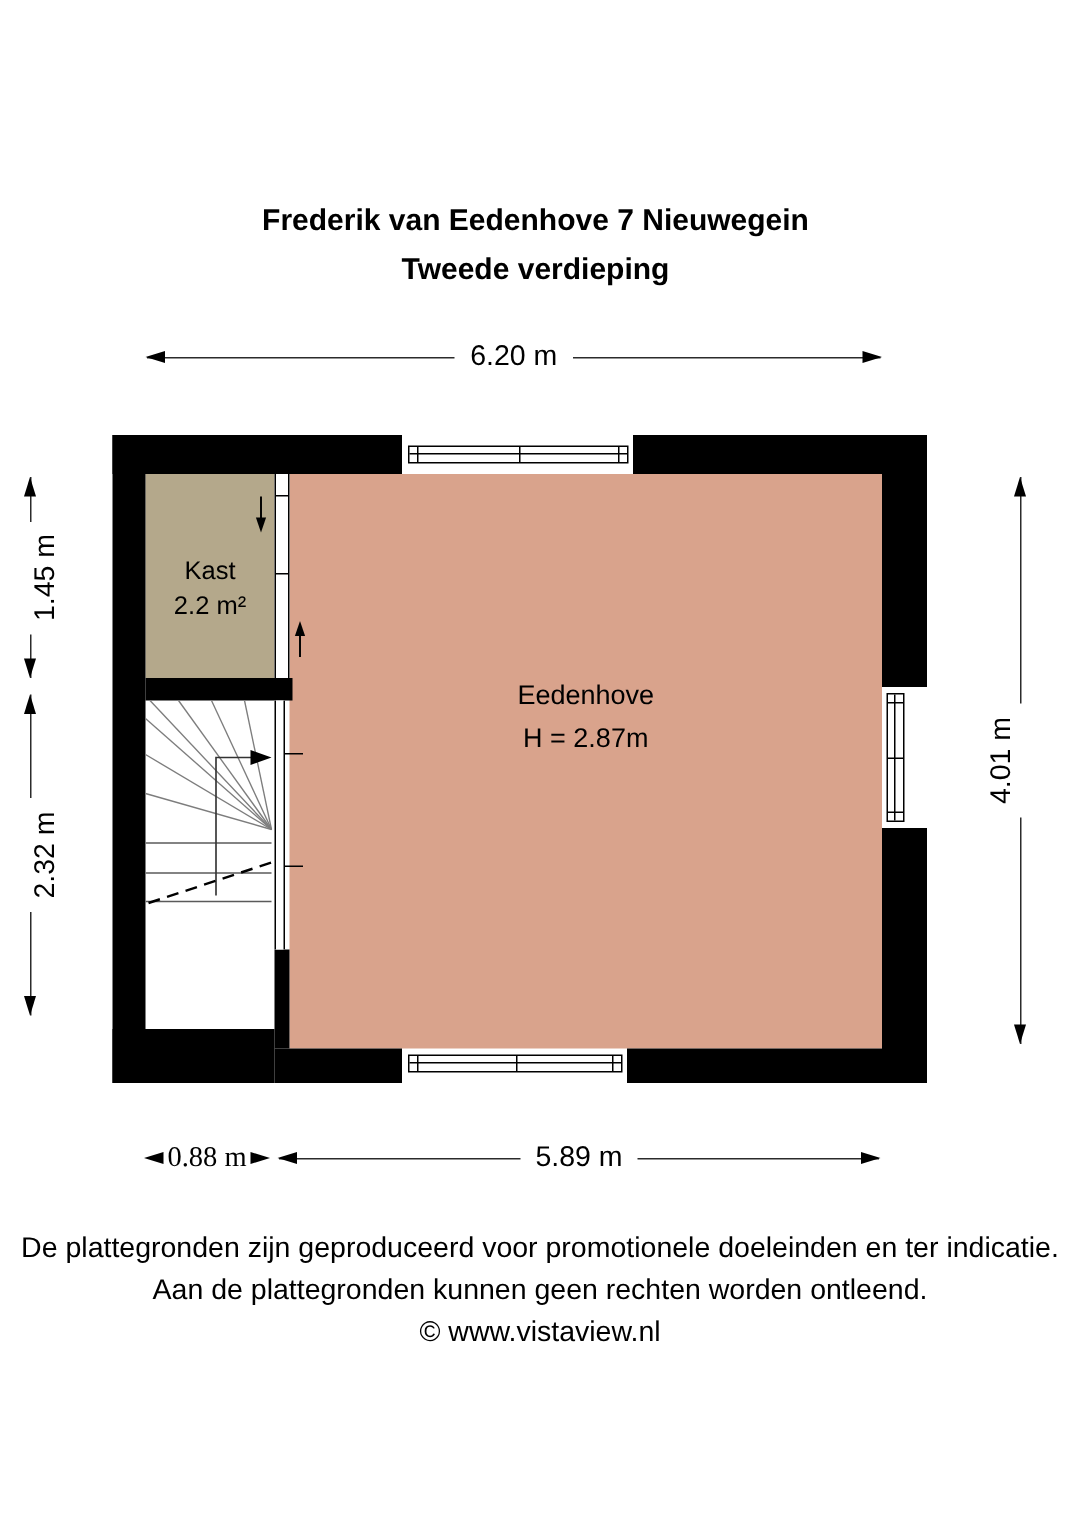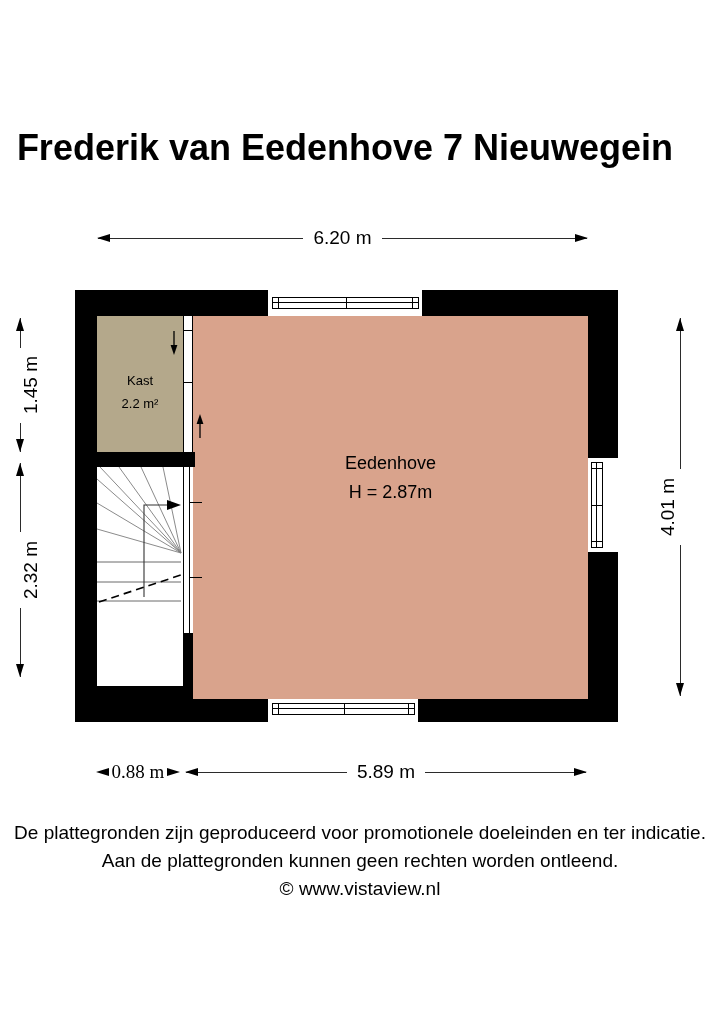--- a/index.html
+++ b/index.html
@@ -1,22 +1,22 @@
 <!DOCTYPE html>
 <html style="--wall: #000000; --slaapkamer_fill: #d9a38c; --kast_fill: #b4a88b; --dimension_line: #2b2b2b;"><head>
 <meta charset="utf-8">
 <style>
   html,body{margin:0;padding:0;background:#fff;}
   .page{position:relative;width:720px;height:1017px;background:#fff;overflow:hidden;
         font-family:"Liberation Sans",sans-serif;color:#000;}
   .abs{position:absolute;}
 
   
-  .title{position:absolute;left:0;top:131px;width:690px;text-align:center;
-         font-weight:bold;font-size:36px;line-height:33px;}
+  .title{position:absolute;left:12px;top:131px;width:690px;text-align:center;
+         font-weight:bold;font-size:20px;line-height:33px;}
 
   
   .wall{position:absolute;background:var(--wall,#000);}
   .room{position:absolute;}
   .room-kast{background:var(--kast_fill,#b4a88b);}
   .room-slaap{background:var(--slaapkamer_fill,#d9a38c);}
   .room-stair{background:#fff;}
 
   
   .strip{position:absolute;background:#fff;border-left:1px solid #000;border-right:1px solid #000;box-sizing:border-box;}
@@ -24,21 +24,21 @@
 
   
   .win{position:absolute;background:#fff;border:1px solid #000;box-sizing:border-box;}
   .win .mid-h{position:absolute;left:0;right:0;top:50%;height:1px;margin-top:-1px;background:#000;}
   .win .cap-v{position:absolute;top:0;bottom:0;width:1px;background:#000;}
   .win .mid-v{position:absolute;top:0;bottom:0;left:50%;width:1px;margin-left:-1px;background:#000;}
   .win .cap-h{position:absolute;left:0;right:0;height:1px;background:#000;}
 
   
   .room-label{position:absolute;text-align:center;}
-  .lbl-kast{left:97px;top:369px;width:86px;font-size:13px;line-height:23px;}
+  .lbl-kast{left:97px;top:369px;width:86px;font-size:17px;line-height:23px;}
   .lbl-slaap{left:193px;top:449px;width:395px;font-size:18px;line-height:29px;}
 
   
   .hdim{position:absolute;height:18px;display:flex;align-items:center;justify-content:center;}
   .hdim .line{position:absolute;left:1px;right:1px;top:50%;height:1px;margin-top:-0.5px;background:var(--dimension_line,#2b2b2b);}
   .dim-label{position:relative;z-index:2;font-size:19px;background:#fff;padding:0 10px;white-space:nowrap;}
   .dim-label.nobg{background:transparent;padding:0 2px;}
   .arr{position:absolute;width:0;height:0;z-index:3;}
   .arr-l{left:0;top:50%;margin-top:-4px;border-top:4px solid transparent;border-bottom:4px solid transparent;border-right:13px solid #000;}
   .arr-r{right:0;top:50%;margin-top:-4px;border-top:4px solid transparent;border-bottom:4px solid transparent;border-left:13px solid #000;}
@@ -53,20 +53,21 @@
   
   .footer{position:absolute;left:0;top:819px;width:720px;text-align:center;font-size:19px;line-height:28px;}
 </style>
 </head>
 <body>
 
 <div class="page">
 
   <div class="title">
     <div>Frederik van Eedenhove 7 Nieuwegein</div>
+    <div>Tweede verdieping</div>
   </div>
 
   <div class="hdim" style="left:97px;top:229px;width:491px;">
     <div class="line"></div>
     <div class="arr arr-l"></div>
     <div class="arr arr-r"></div>
     <span class="dim-label">6.20 m</span>
   </div>
 
   <div class="room room-kast" style="left:97px;top:316px;width:86px;height:136px;"></div>

